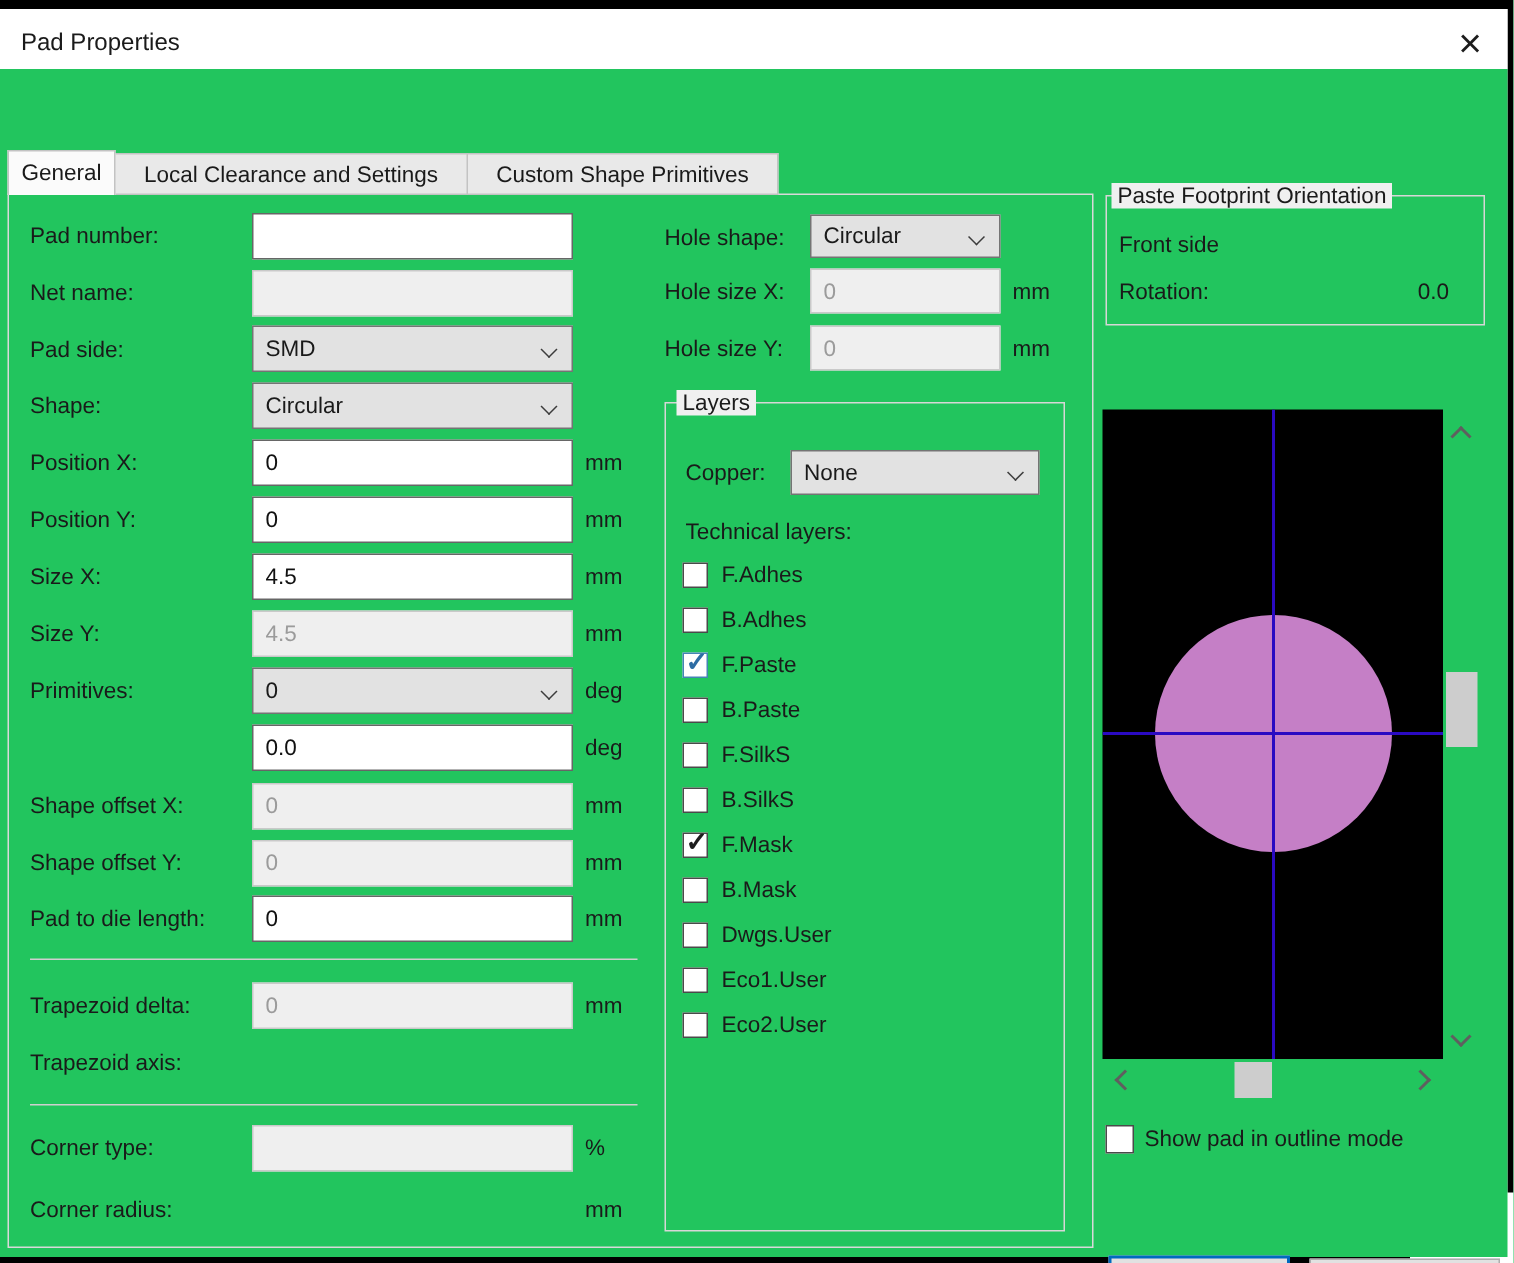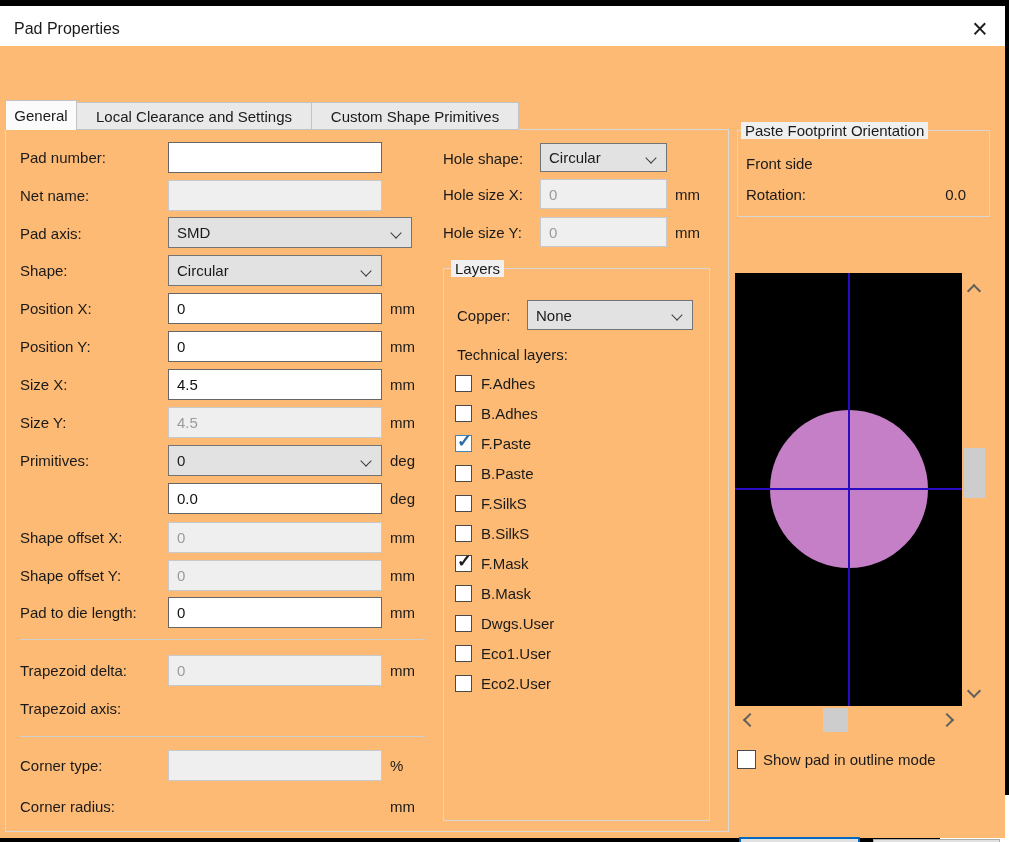--- a/index.html
+++ b/index.html
@@ -4,21 +4,21 @@
 <style>
   html,body{margin:0;padding:0}
   body{width:1009px;height:842px;position:relative;background:#ffffff;
        font-family:"Liberation Sans",sans-serif;font-size:15px;color:#1a1a1a;overflow:hidden}
   
   .winborder{position:absolute;background:#000}
   .titlebar{position:absolute;left:0;top:6px;width:1005px;height:40px;background:#fff}
   .title{position:absolute;left:14px;top:14px;font-size:16px;white-space:nowrap}
   .closebtn{position:absolute;left:960px;top:4px;width:40px;height:38px;display:flex;align-items:center;justify-content:center;cursor:default}
   .closebtn span{font-size:27px;font-weight:300;color:#1c1c1c;line-height:1}
-  .clientarea{position:absolute;left:0;top:46px;width:1005px;height:792px;background:#fdba74}
+  .clientarea{position:absolute;left:0;top:46px;width:1005px;height:792px;background:#22c55e}
   
   .tab{position:absolute;top:56px;height:28px;box-sizing:border-box;border:1px solid #c3c3c3;
        background:#e9e9e9;display:flex;align-items:center;justify-content:center;z-index:2;white-space:nowrap;cursor:default}
   .tab.active{top:54px;height:30px;background:#fbfbfb;border-bottom:none;z-index:4}
   .panel{position:absolute;left:5px;top:83px;width:724px;height:703px;box-sizing:border-box;border:1px solid #d9d9d9;z-index:1}
   
   .lbl{position:absolute;white-space:nowrap}
   .unit{position:absolute;white-space:nowrap}
   .tb{position:absolute;box-sizing:border-box;height:31px;background:#fff;border:1px solid #666;
       font-family:inherit;font-size:15px;color:#111;padding:2px 8px;z-index:2}
@@ -80,22 +80,22 @@
   </div>
 
   <div class="panel"></div>
 
   <div class="lbl" style="left:20px;top:103px">Pad number:</div>
   <input class="tb" style="left: 168px; top: 96px; width: 214px;" value="">
 
   <div class="lbl" style="left:20px;top:141px">Net name:</div>
   <input class="tb dis" readonly="" style="left: 168px; top: 134px; width: 214px;" value="">
 
-  <div class="lbl" style="left:20px;top:179px">Pad axis:</div>
-  <div class="combo" style="left:168px;top:171px;width:244px">
+  <div class="lbl" style="left:20px;top:179px">Pad side:</div>
+  <div class="combo" style="left:168px;top:171px;width:214px">
     <span>SMD</span>
     <span class="cv"></span>
   </div>
 
   <div class="lbl" style="left:20px;top:216px">Shape:</div>
   <div class="combo" style="left:168px;top:209px;width:214px">
     <span>Circular</span>
     <span class="cv"></span>
   </div>
 

